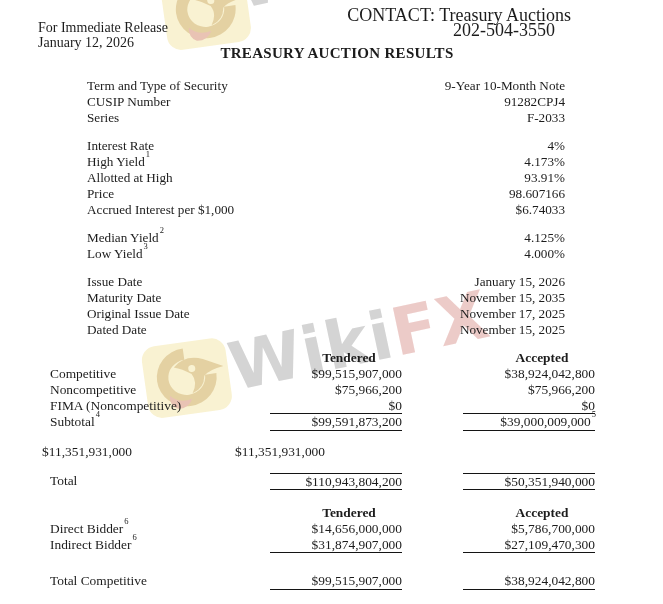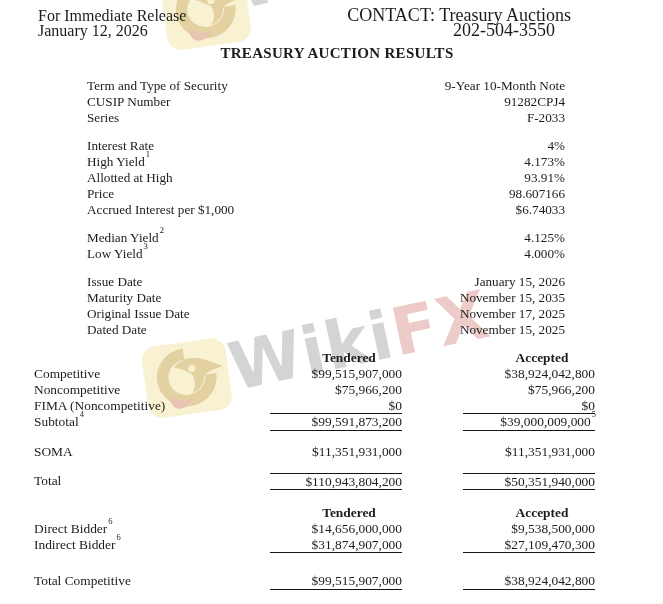--- a/index.html
+++ b/index.html
@@ -28,40 +28,40 @@
     white-space:nowrap;
   }
   #wm-text-a { left:236px; top:-52px; }
   #wm-text-b { left:230px; top:330px; }
   .wm-gray { color:var(--wm-gray,#d2d2d2); }
   .wm-pink { color:var(--wm-pink,#ecc9c6); }
 
   
   .content { position:relative; z-index:1; }
 
-  #release { position:absolute; left:38px; top:8px; font-size:16px; line-height:15px; }
+  #release { position:absolute; left:38px; top:20px; font-size:14px; line-height:15px; }
   #contact { position:absolute; right:92px; top:8px; font-size:18px; line-height:15px; text-align:right; }
   #contact .phone { padding-right:16px; }
 
   #title {
     position:absolute; left:11px; right:0; top:45px;
     text-align:center; font-weight:bold; font-size:15px; letter-spacing:.3px;
   }
 
   #details { position:absolute; left:87px; top:78px; width:478px; font-size:13.2px; }
   .dblock { margin-bottom:12px; }
   .drow { display:flex; justify-content:space-between; height:16px; line-height:16px; }
   .dlabel { text-align:left; }
   .dvalue { text-align:right; }
 
   sup { font-size:8.5px; line-height:0; position:relative; top:-4px; left:1px; }
 
   #tables { position:absolute; left:0; top:350px; width:643px; font-size:13.4px; }
   .trow { display:flex; height:16px; line-height:16px; }
-  .tlabel { flex:1; padding-left:34px; text-align:left; }
+  .tlabel { flex:1; padding-left:50px; text-align:left; }
   .tcell  { width:132px; text-align:right; }
   .tspace { width:61px; }
   .tend   { width:48px; }
   .th { font-weight:bold; }
   .th span { position:relative; left:13px; }
   .th { text-align:center; }
   .bold { font-weight:normal; height:17px; }
   .gap { margin-top:13px; }
   .rule-b { border-bottom:1.7px solid #141414; }
   .rule-t { border-top:1.7px solid #141414; }
@@ -209,21 +209,20 @@
             <span class="tend"></span>
           </div>
           <div class="trow bold">
             <span class="tlabel">Subtotal<sup>4</sup></span>
             <span class="tcell rule-b">$99,591,873,200</span>
             <span class="tspace"></span>
             <span class="tcell rule-b">$39,000,009,000<sup>5</sup></span>
             <span class="tend"></span>
           </div>
           <div class="trow gap">
-            <span class="tlabel">SOMA</span>
             <span class="tcell">$11,351,931,000</span>
             <span class="tspace"></span>
             <span class="tcell">$11,351,931,000</span>
             <span class="tend"></span>
           </div>
           <div class="trow bold gap">
             <span class="tlabel">Total</span>
             <span class="tcell rule-b rule-t">$110,943,804,200</span>
             <span class="tspace"></span>
             <span class="tcell rule-b rule-t">$50,351,940,000</span>
@@ -238,21 +237,21 @@
         <span class="tcell th"><span>Tendered</span></span>
         <span class="tspace"></span>
         <span class="tcell th"><span>Accepted</span></span>
         <span class="tend"></span>
       </div>
       <div>
           <div class="trow">
             <span class="tlabel">Direct Bidder<sup>6</sup></span>
             <span class="tcell">$14,656,000,000</span>
             <span class="tspace"></span>
-            <span class="tcell">$9,538,500,000</span>
+            <span class="tcell">$5,786,700,000</span>
             <span class="tend"></span>
           </div>
           <div class="trow">
             <span class="tlabel">Indirect Bidder<sup>6</sup></span>
             <span class="tcell rule-b">$31,874,907,000</span>
             <span class="tspace"></span>
             <span class="tcell rule-b">$27,109,470,300</span>
             <span class="tend"></span>
           </div>
           <div class="trow bold">

